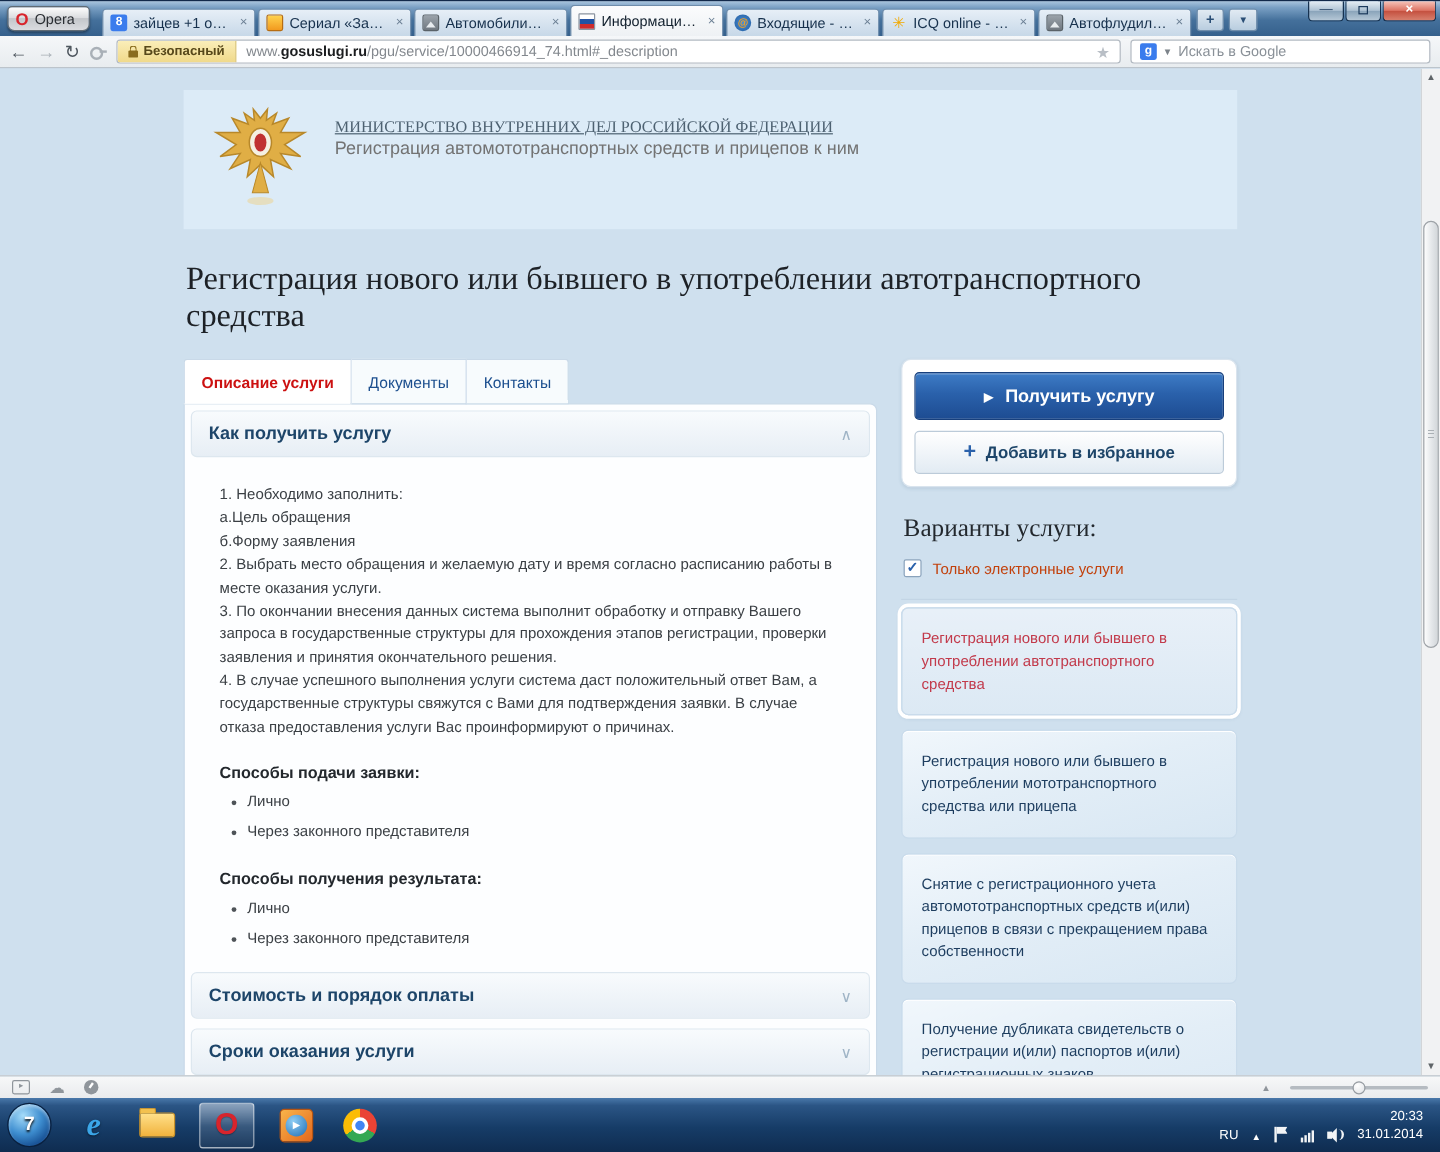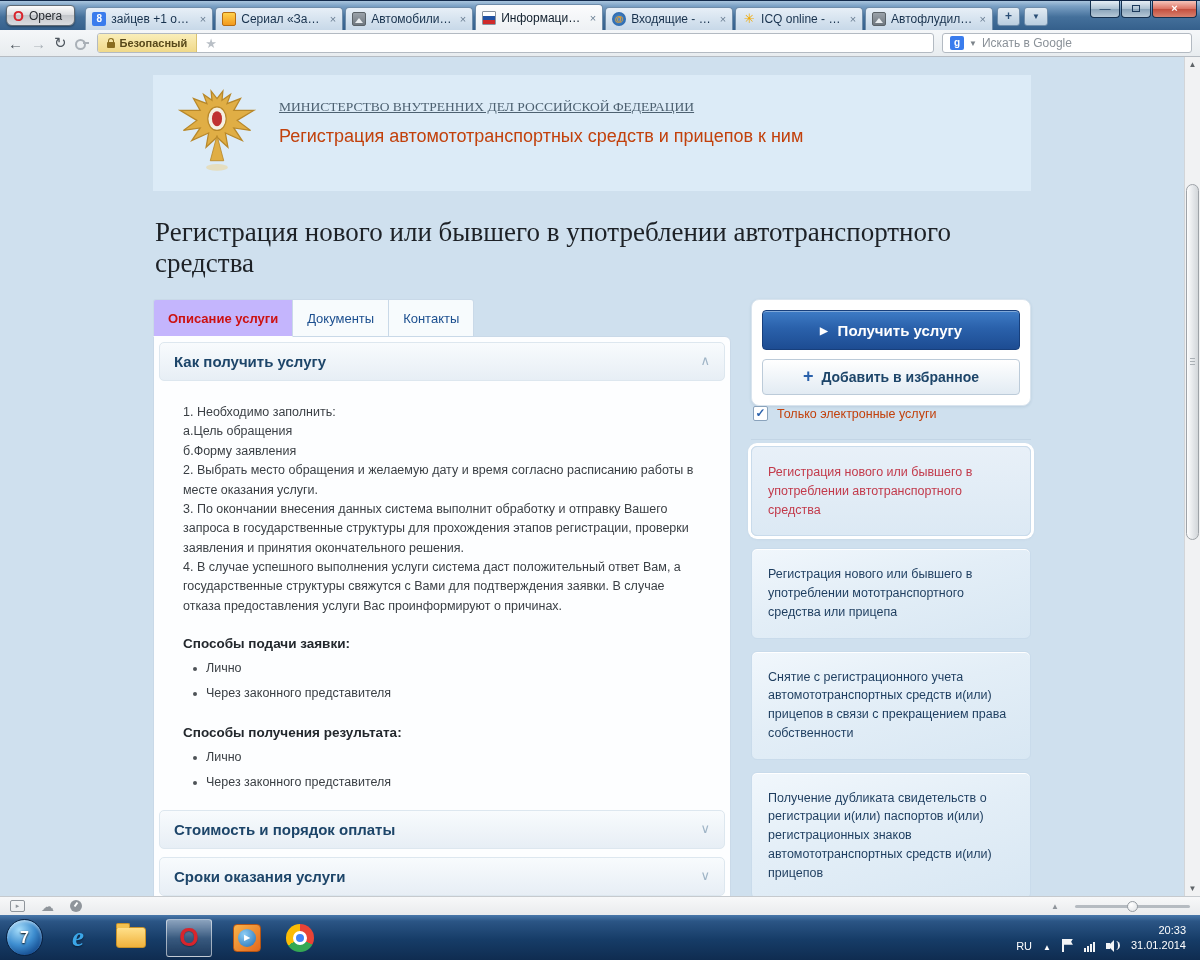--- a/index.html
+++ b/index.html
@@ -59,36 +59,36 @@
   .sb-arrow { height:15px; text-align:center; font-size:8px; color:#5f6468; line-height:15px; flex:none; }
   .sb-track { flex:1; position:relative; }
   .sb-thumb { position:absolute; top:112px; left:1px; right:1px; height:356px; background:linear-gradient(90deg,#fdfdfd,#e2e5e8 60%,#d3d7da); border:1px solid #9ea3a8; border-radius:7px; }
   .sb-grip { position:absolute; left:3px; right:3px; top:50%; height:7px; margin-top:-4px; background:repeating-linear-gradient(#aab0b5 0 1px, transparent 1px 3px); }
 
   .site { width:878px; margin:18px auto 0; }
   .site-header { background:#dcebf7; display:flex; min-height:100px; padding:8px 0 10px; }
   .emblem { width:84px; height:96px; flex:none; margin:2px 20px 0 22px; }
   .header-texts { padding-top:14px; }
   .ministry-link { font-family:"Liberation Serif",serif; font-size:13.5px; color:#4d6171; text-decoration:underline; display:inline-block; }
-  .service-line { margin-top:11px; font-size:18px; color:#c2410c; }
+  .service-line { font-size:15px; color:#737373; }
   .page-title { font-family:"Liberation Serif",serif; font-size:27px; font-weight:normal; color:#1d2126; margin:26px 0 20px 2px; }
 
   .columns { display:flex; gap:20px; align-items:flex-start; }
   .left-col { width:578px; flex:none; }
   .right-col { flex:1; min-width:0; }
 
   
   .site-tabs { display:flex; position:relative; z-index:2; }
   .site-tab { padding:11px 14px 10px; font-size:13px; color:#1c4f8f; background:#f7fbfd; border:1px solid #c9d9e8; border-left:none; cursor:pointer; }
   .site-tab:first-child { border-left:1px solid #c9d9e8; border-radius:3px 0 0 0; }
   .site-tab:last-child { border-radius:0 3px 0 0; }
-  .site-tab.active { background:#c4b5fd; color:#cc1111; font-weight:bold; border-bottom:1px solid #fdfeff; }
+  .site-tab.active { background:#ffffff; color:#cc1111; font-weight:bold; border-bottom:1px solid #fdfeff; }
 
   .panel { background:#fdfeff; border:1px solid #c9d9e8; border-radius:0 6px 6px 6px; padding:5px; margin-top:-1px; }
-  .acc-header { background:linear-gradient(#f8fbfd,#e7eef5); border:1px solid #dde7ef; border-radius:5px; padding:10px 14px; display:flex; align-items:flex-start; font-size:15px; font-weight:bold; color:#1d4569; cursor:pointer; }
+  .acc-header { background:linear-gradient(#f8fbfd,#e7eef5); border:1px solid #dde7ef; border-radius:5px; padding:10px 14px; display:flex; align-items:flex-end; font-size:15px; font-weight:bold; color:#1d4569; cursor:pointer; }
   .acc-chevron { margin-left:auto; color:#9fb4c6; font-weight:normal; font-size:13px; }
   .acc-body { padding:22px 24px 8px; }
   .how-to { white-space:pre-line; font-size:12.5px; color:#3a3f44; line-height:1.55; }
   .sub-head { font-size:13.5px; font-weight:bold; color:#23282d; margin:20px 0 4px; }
   .bullet-row { display:flex; padding:6px 0 5px 10px; }
   .bullet-dot { width:4px; height:4px; border-radius:50%; background:#4e5archive4; background:#4e5358; margin:6px 9px 0 0; flex:none; }
   .bullet-text { font-size:12.5px; color:#3a3f44; }
   .acc-closed { margin-top:8px; }
 
   
@@ -206,20 +206,21 @@
   <div class="toolbar">
     <span class="nav-glyph">←</span>
     <span class="nav-glyph disabled">→</span>
     <span class="nav-glyph">↻</span>
     <span class="key-icon"></span>
     <div class="addr">
       <span class="sec-badge">
         <span class="lock-icon"></span>
         <span>Безопасный</span>
       </span>
+      <span class="url"><span>www.</span><span class="domain">gosuslugi.ru</span><span>/pgu/service/10000466914_74.html#_description</span></span>
       <span class="star-glyph">★</span>
     </div>
     <div class="search">
       <span class="g-icon">g</span>
       <span class="search-dd">▼</span>
       <input type="text" placeholder="Искать в Google" style="">
     </div>
   </div>
 
   <div class="viewport">
@@ -295,20 +296,21 @@
             <div class="actions-panel">
               <div class="btn-primary">
                 <span class="btn-play">▶</span>
                 <span>Получить услугу</span>
               </div>
               <div class="btn-fav">
                 <span class="fav-plus">+</span>
                 <span>Добавить в избранное</span>
               </div>
             </div>
+            <div class="variants-title">Варианты услуги:</div>
             <div class="checkbox-row">
               <span class="checkbox">✓</span>
               <span class="checkbox-label">Только электронные услуги</span>
             </div>
             <div class="card active">Регистрация нового или бывшего в употреблении автотранспортного средства</div>
             <div class="card">Регистрация нового или бывшего в употреблении мототранспортного средства или прицепа</div>
             <div class="card">Снятие с регистрационного учета автомототранспортных средств и(или) прицепов в связи с прекращением права собственности</div>
             <div class="card">Получение дубликата свидетельств о регистрации и(или) паспортов и(или) регистрационных знаков автомототранспортных средств и(или) прицепов</div>
 
           </div>

